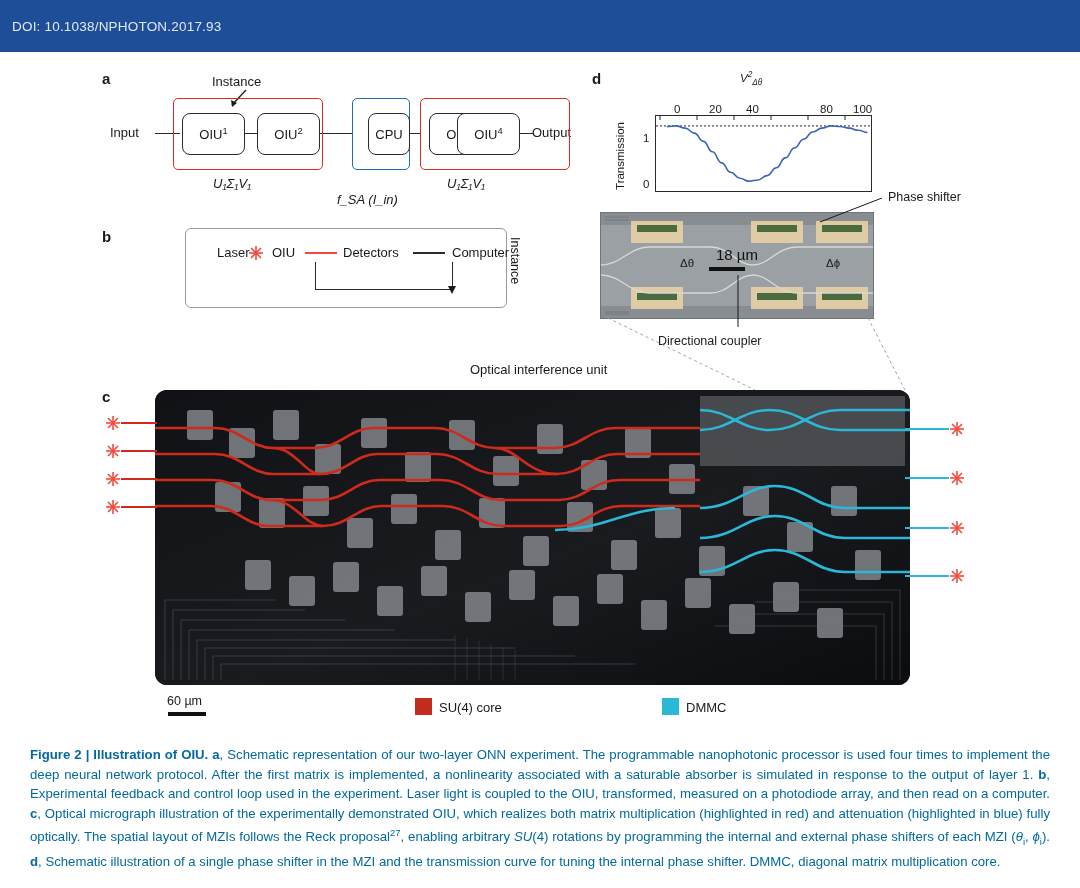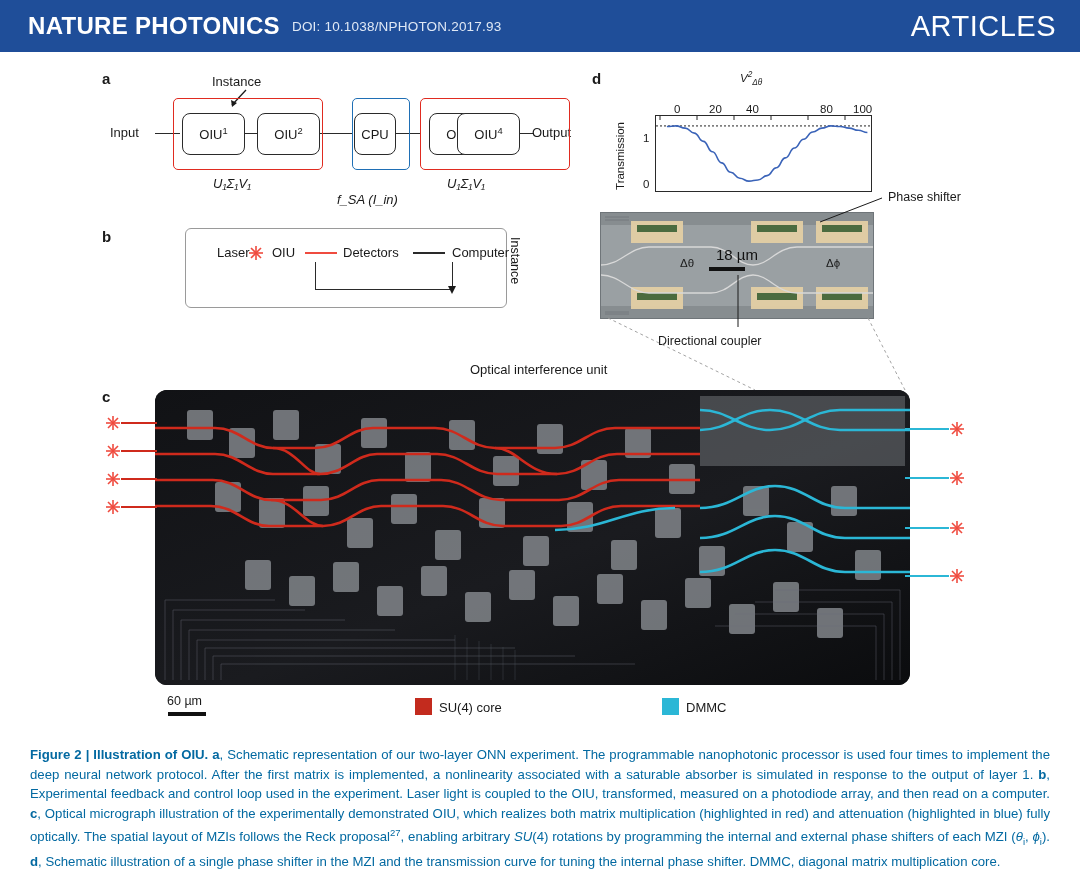--- a/index.html
+++ b/index.html
@@ -75,23 +75,21 @@
   }
   .caption b{font-weight:bold;}
   sup{font-size:.72em;}
   sub{font-size:.72em;}
   i{font-style:italic;}
 </style>
 </head>
 <body>
 
 <div class="header">
-  <div class="journal">NATURE PHOTONICS</div>
   <div class="doi">DOI: 10.1038/NPHOTON.2017.93</div>
-  <div class="articles">ARTICLES</div>
 </div>
 
 <div>
   <div class="panel-letter" style="left:102px;top:70px;">a</div>
 
   <div class="lbl" style="left:212px;top:74px;">Instance</div>
   <svg style="position:absolute;left:222px;top:88px;" width="40" height="22">
     <line x1="24" y1="2" x2="10" y2="17" stroke="#1a1a1a" stroke-width="1.3"></line>
     <polygon points="10,19 9,12 15,15" fill="#1a1a1a"></polygon>
   </svg>
@@ -108,21 +106,21 @@
 
   <div class="red-group" style="left:173px;top:98px;width:148px;height:70px;"></div>
   <div class="oiu-box" style="left:182px;top:113px;width:61px;height:40px;">
     <span>OIU<sup>1</sup></span>
   </div>
   <div class="oiu-box" style="left:257px;top:113px;width:61px;height:40px;">
     <span>OIU<sup>2</sup></span>
   </div>
 
   <div class="blue-group" style="left:352px;top:98px;width:56px;height:70px;"></div>
-  <div class="oiu-box" style="left:354px;top:113px;width:40px;height:40px;">
+  <div class="oiu-box" style="left:368px;top:113px;width:40px;height:40px;">
     <span>CPU</span>
   </div>
 
   <div class="red-group" style="left:373px;top:98px;width:0;height:0;border:0;"></div>
   <div class="red-group" style="left:373px;top:98px;width:0;height:0;border:0;"></div>
   <div class="red-group" style="left:374px;top:98px;width:0;height:0;border:0;"></div>
   <div class="red-group" style="left:373px;top:98px;width:0;height:0;border:0;"></div>
   <div class="red-group" style="left:373px;top:98px;width:0;height:0;border:0;"></div>
   <div class="red-group" style="left:374px;top:98px;width:0;height:0;border:0;"></div>
   <div class="red-group" style="left:373px;top:98px;width:0;height:0;border:0;"></div>

